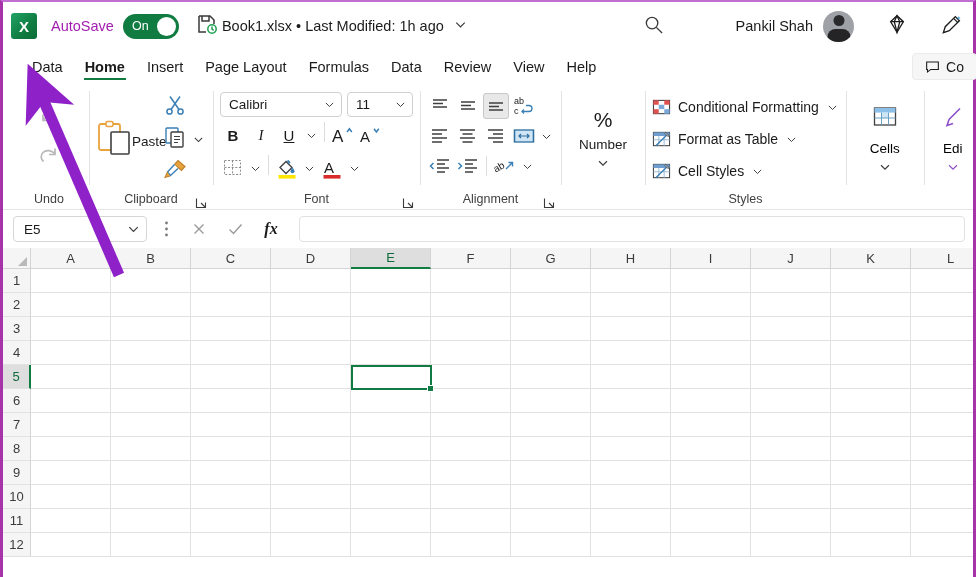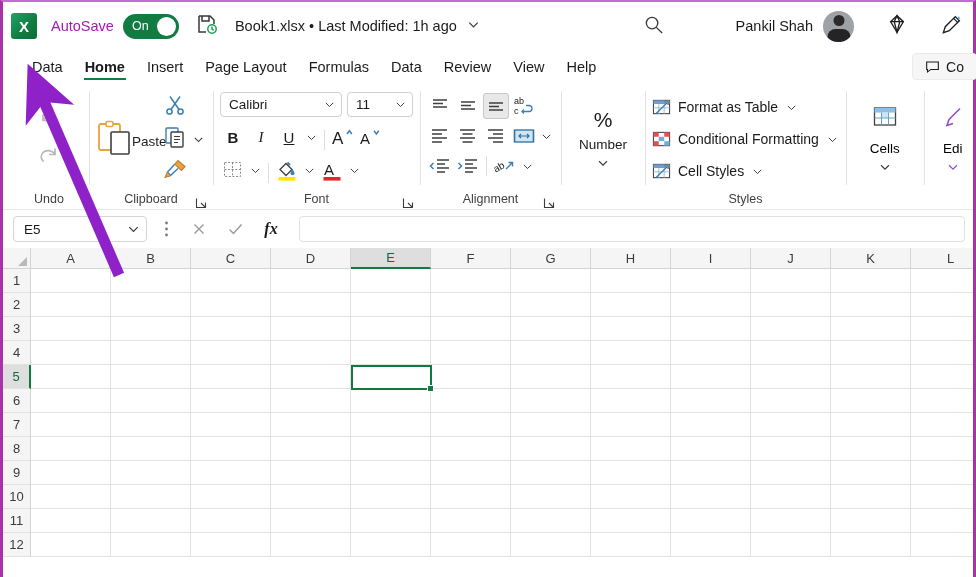--- a/index.html
+++ b/index.html
@@ -48,21 +48,21 @@
   .toggle .tg-text {
     color: #fff; font-size: 12.5px; margin-left: 9px; letter-spacing: .2px;
   }
   .toggle .knob {
     position: absolute; right: 3px; top: 3px;
     width: 19px; height: 19px; border-radius: 50%;
     background: #ffffff;
   }
   .save-icon { margin-left: 16px; flex: 0 0 auto; }
   .doc-title {
-    margin-left: 16px; font-size: 14.5px; color: #1b1b1b; white-space: nowrap;
+    margin-left: 3px; font-size: 14.5px; color: #1b1b1b; white-space: nowrap;
   }
   .title-chev { margin-left: 9px; color: #444; flex: 0 0 auto; }
   .tb-spacer { flex: 1 1 auto; }
   .search-ico { margin-right: 72px; flex: 0 0 auto; }
   .user-name { font-size: 14.5px; color: #1b1b1b; margin-right: 10px; white-space: nowrap; }
   .avatar {
     width: 31px; height: 31px; border-radius: 50%;
     background: #9ea1a6;
     overflow: hidden; position: relative; flex: 0 0 auto;
   }
@@ -153,21 +153,21 @@
   .clip-row { display: flex; align-items: center; gap: 5px; height: 28px; }
 
   
   .font-col { display: flex; flex-direction: column; gap: 5px; padding-top: 4px; }
   .combo {
     height: 25px; border: 1px solid #d0d0d0; border-radius: 4px;
     background: #fff; display: flex; align-items: center;
     padding: 0 5px 0 8px; font-size: 13.5px; color: #1b1b1b;
   }
   .combo .cval { flex: 1 1 auto; white-space: nowrap; overflow: hidden; }
-  .fnt-row { display: flex; align-items: flex-end; gap: 2px; height: 28px; }
+  .fnt-row { display: flex; align-items: flex-start; gap: 2px; height: 28px; }
   .ibtn {
     width: 26px; height: 26px; border-radius: 3px;
     display: flex; align-items: center; justify-content: center;
     font-size: 15px; color: #1b1b1b; flex: 0 0 auto;
   }
   .ibtn.on { background: #e8e8e8; border: 1px solid #c8c8c8; }
   .chevbtn { width: 15px; height: 26px; display: flex; align-items: center;
              justify-content: center; flex: 0 0 auto; }
   .vdiv { width: 1px; height: 20px; background: #dcdcdc; margin: 0 3px; }
 
@@ -633,40 +633,40 @@
       </div>
       <div class="rg-label">&nbsp;</div>
     </div>
 
     <div class="rgroup">
       <div class="rg-body">
         <div class="sty-col">
           <div class="sty-row">
             <svg width="19" height="19" viewBox="0 0 20 20">
               <rect x="1.5" y="2.5" width="17" height="14" fill="#fff" stroke="#3f3f3f" stroke-width="1.1"></rect>
-              <rect x="1.5" y="2.5" width="17" height="3.8" fill="#6f9ed0"></rect>
-              <path d="M1.5 10.3h17M7.2 6.3v10.2M12.8 6.3v10.2" stroke="#9bb9d8" stroke-width="1"></path>
-              <path d="M4 16.5L16.5 4.5" stroke="#3a7fb5" stroke-width="1.4"></path>
-              <path d="M14.5 2.5l3.5 3.5-1 1-3.5-3.5 1-1z" fill="#e8e8e8" stroke="#3f3f3f" stroke-width=".9"></path>
-            </svg>
-            <span>Format as Table</span>
-            <svg width="13" height="11" viewBox="0 0 16 12" fill="none" stroke="#3a3a3a" stroke-width="1.2">
-                <path d="M3.5 4l4.5 4.5L12.5 4"></path>
-              </svg>
-          </div>
-          <div class="sty-row">
-            <svg width="19" height="19" viewBox="0 0 20 20">
-              <rect x="1.5" y="2.5" width="17" height="14" fill="#fff" stroke="#3f3f3f" stroke-width="1.1"></rect>
               <rect x="1.5" y="2.5" width="5.6" height="4.6" fill="#e05252"></rect>
               <rect x="12.9" y="2.5" width="5.6" height="4.6" fill="#e05252"></rect>
               <rect x="7.1" y="7.1" width="5.8" height="4.6" fill="#7aa8d8"></rect>
               <rect x="1.5" y="11.8" width="5.6" height="4.7" fill="#e05252"></rect>
               <rect x="12.9" y="11.8" width="5.6" height="4.7" fill="#7aa8d8"></rect>
             </svg>
             <span>Conditional Formatting</span>
+            <svg width="13" height="11" viewBox="0 0 16 12" fill="none" stroke="#3a3a3a" stroke-width="1.2">
+                <path d="M3.5 4l4.5 4.5L12.5 4"></path>
+              </svg>
+          </div>
+          <div class="sty-row">
+            <svg width="19" height="19" viewBox="0 0 20 20">
+              <rect x="1.5" y="2.5" width="17" height="14" fill="#fff" stroke="#3f3f3f" stroke-width="1.1"></rect>
+              <rect x="1.5" y="2.5" width="17" height="3.8" fill="#6f9ed0"></rect>
+              <path d="M1.5 10.3h17M7.2 6.3v10.2M12.8 6.3v10.2" stroke="#9bb9d8" stroke-width="1"></path>
+              <path d="M4 16.5L16.5 4.5" stroke="#3a7fb5" stroke-width="1.4"></path>
+              <path d="M14.5 2.5l3.5 3.5-1 1-3.5-3.5 1-1z" fill="#e8e8e8" stroke="#3f3f3f" stroke-width=".9"></path>
+            </svg>
+            <span>Format as Table</span>
             <svg width="13" height="11" viewBox="0 0 16 12" fill="none" stroke="#3a3a3a" stroke-width="1.2">
                 <path d="M3.5 4l4.5 4.5L12.5 4"></path>
               </svg>
           </div>
           <div class="sty-row">
             <svg width="19" height="19" viewBox="0 0 20 20">
               <rect x="1.5" y="2.5" width="17" height="14" fill="#fff" stroke="#3f3f3f" stroke-width="1.1"></rect>
               <rect x="1.5" y="2.5" width="17" height="3.8" fill="#6f9ed0"></rect>
               <path d="M1.5 10.3h17M7.2 6.3v10.2M12.8 6.3v10.2" stroke="#9bb9d8" stroke-width="1"></path>
               <path d="M4 16.5L16.5 4.5" stroke="#3a7fb5" stroke-width="1.4"></path>

